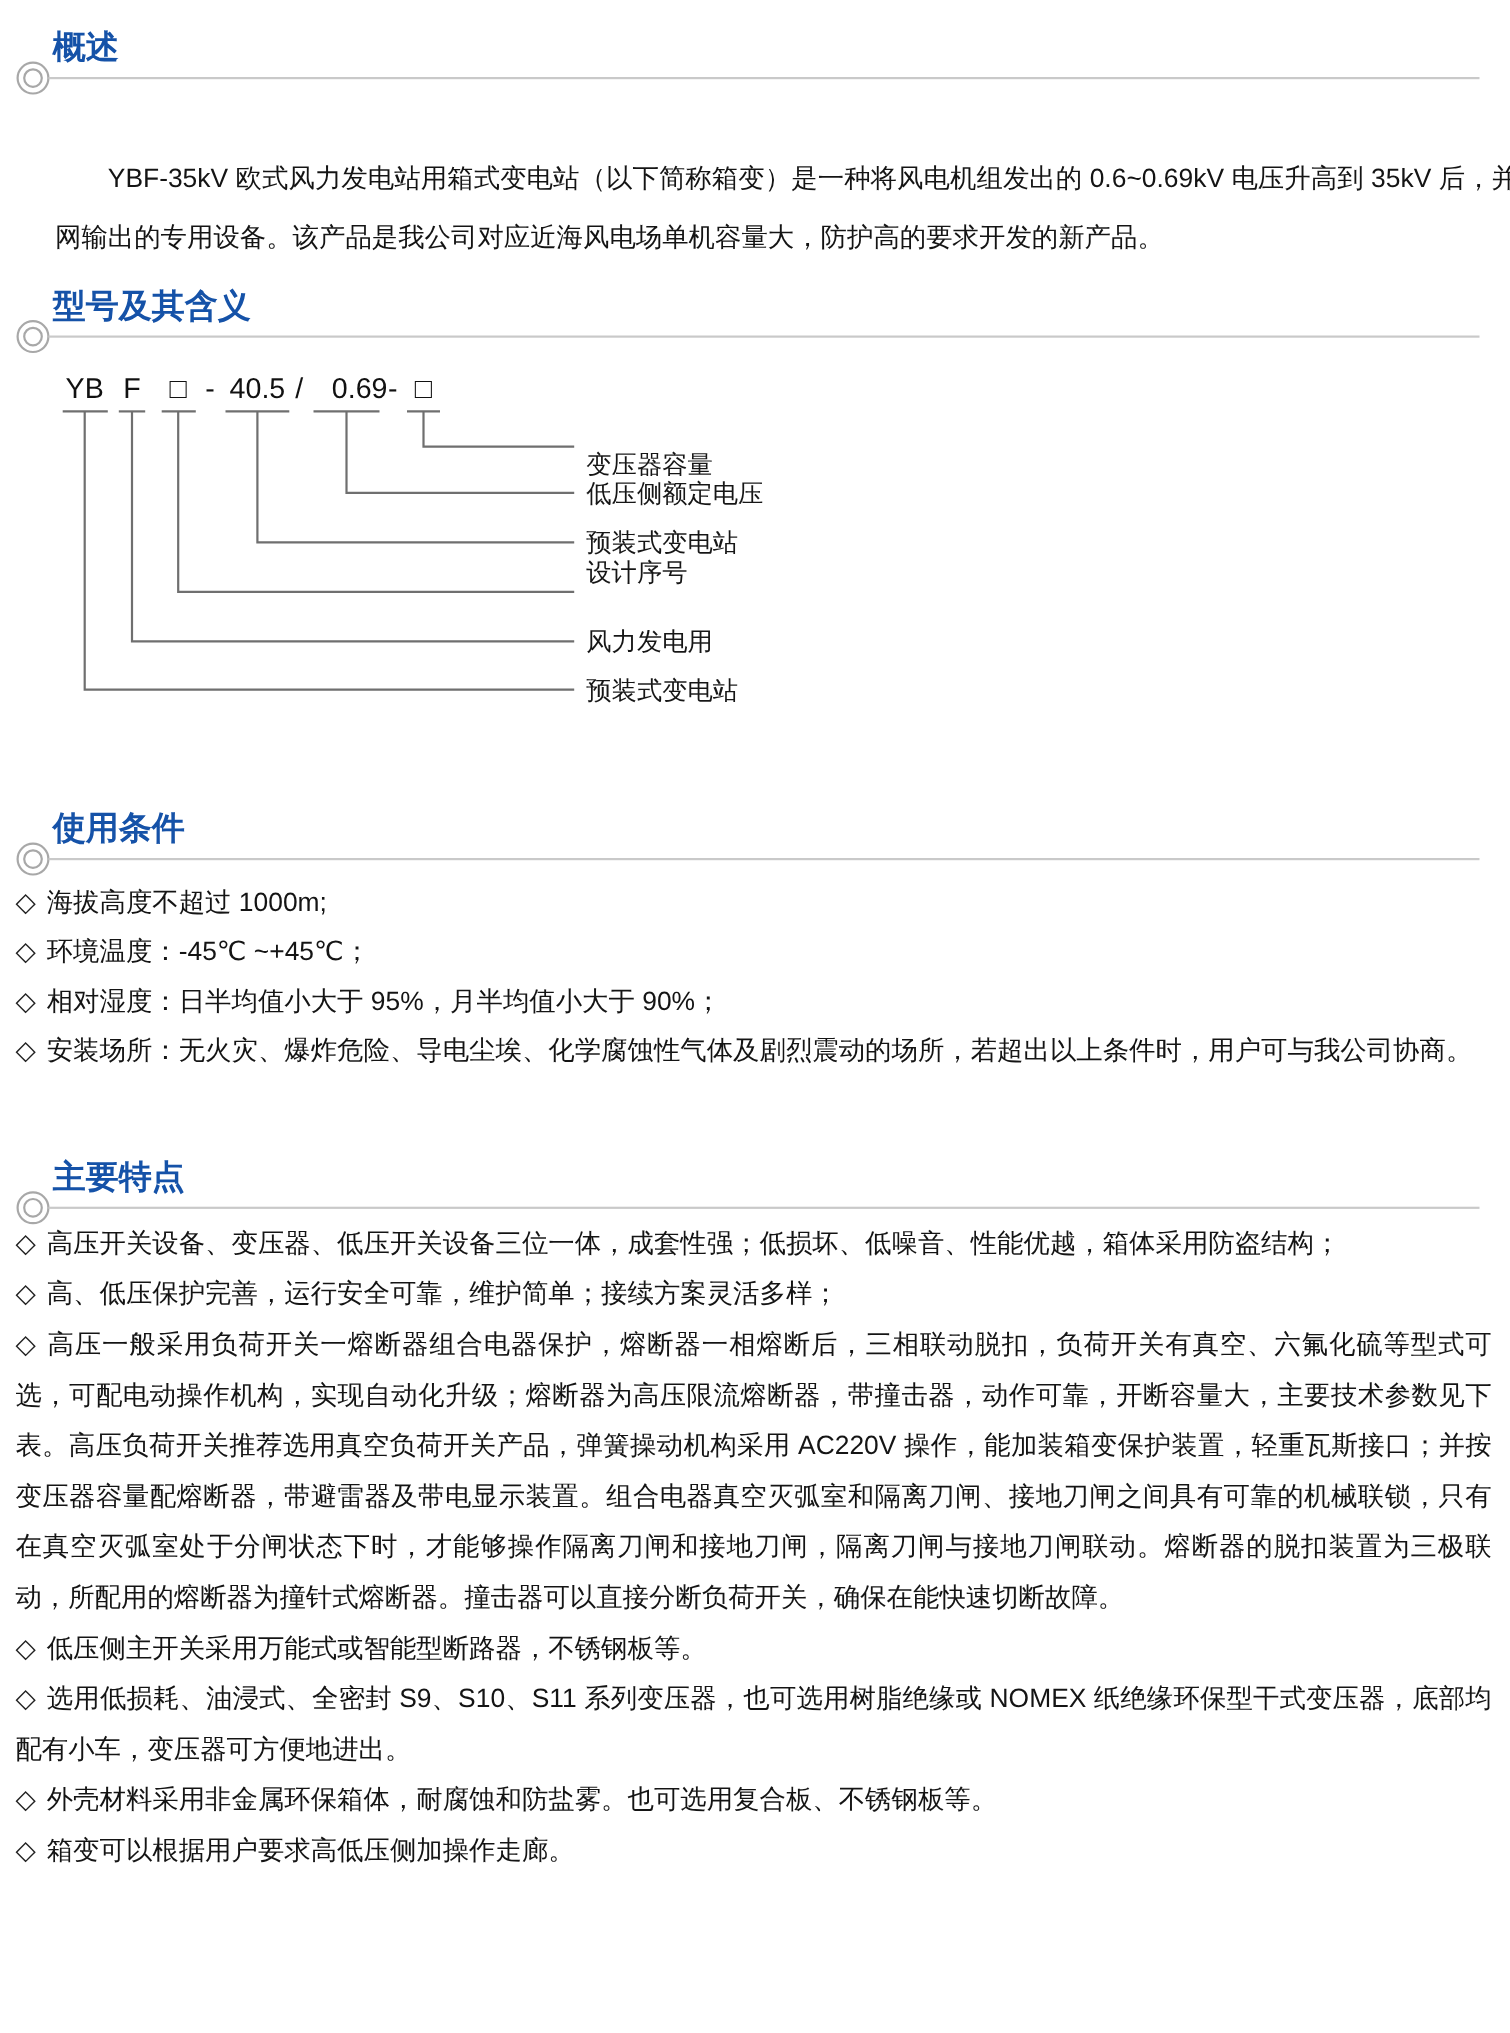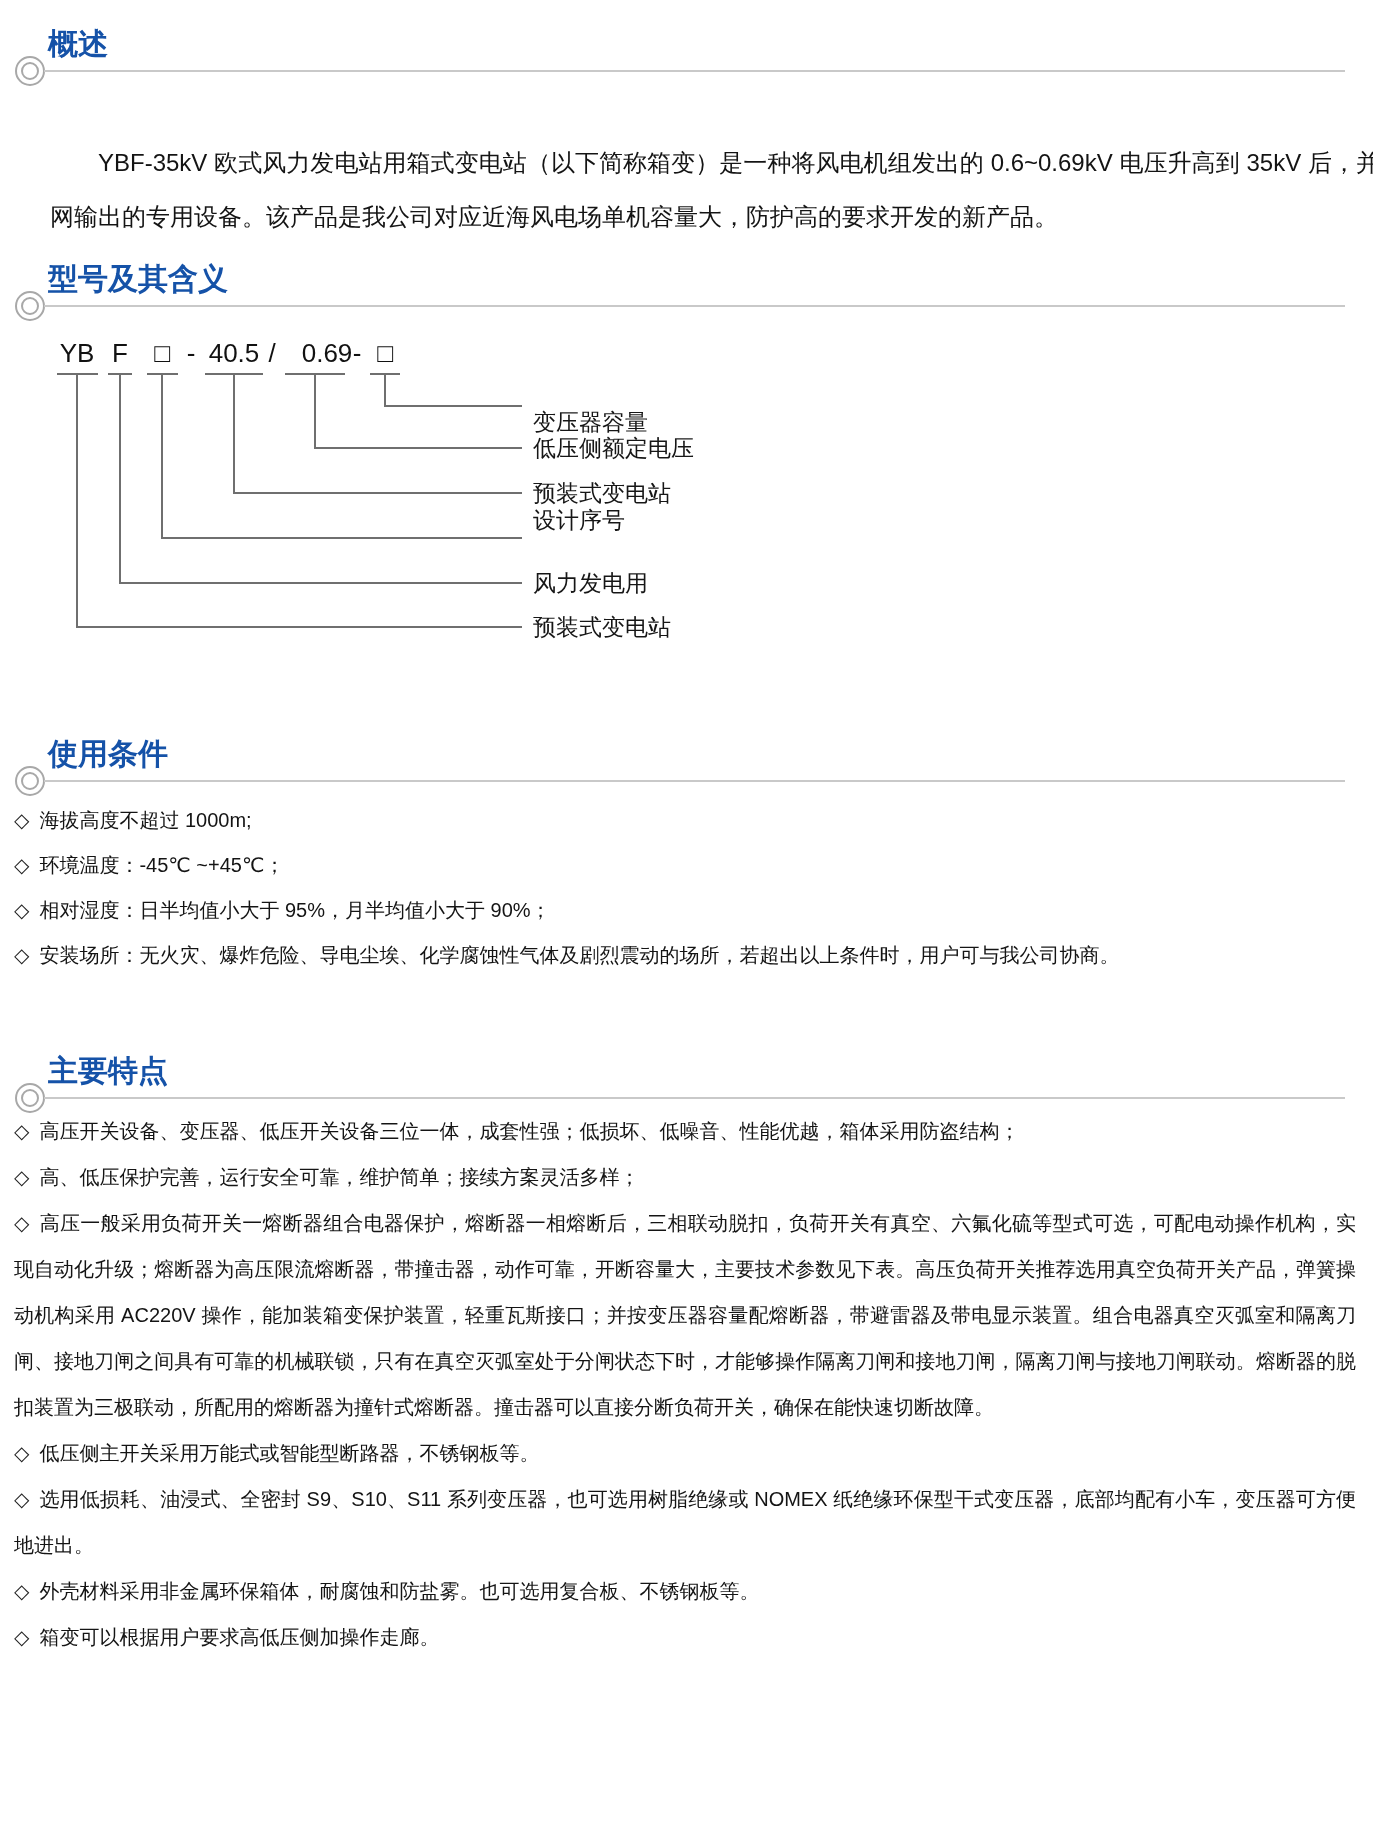--- a/index.html
+++ b/index.html
@@ -11,21 +11,21 @@
     color:#1a1a1a;
     overflow:hidden;
   }
   
   .sec-rule{position:absolute;left:44px;width:1301px;height:2px;background:#c9c9c9;}
   .ring{position:absolute;left:15px;width:26px;height:26px;border:2px solid #a8a8a8;border-radius:50%;background:#fff;box-sizing:content-box;}
   .ring .inner{width:14px;height:14px;border:2px solid #a8a8a8;border-radius:50%;margin:4px;box-sizing:content-box;}
   .sec-title{position:absolute;left:48px;font-size:30px;font-weight:bold;color:#1552a8;line-height:36px;white-space:nowrap;}
   
   .para{position:absolute;left:14px;width:1330px;font-size:24px;line-height:54px;text-align:justify;text-indent:48px;color:#141414;margin-left:36px;}
-  .bullets{position:absolute;left:14px;width:1342px;font-size:20px;color:#141414;}
+  .bullets{position:absolute;left:14px;width:1342px;font-size:24px;color:#141414;}
   .bullet{margin:0;line-height:45px;text-align:justify;}
   .bullets-feat .bullet{line-height:46px;}
   .dm{display:inline-block;margin-right:10px;color:#222;}
   
   .code-token{position:absolute;top:338px;height:30px;line-height:30px;font-size:26px;color:#111;transform:translateX(-50%);white-space:nowrap;}
   .diag-label{position:absolute;left:533px;height:30px;line-height:30px;font-size:23px;color:#161616;white-space:nowrap;}
   .diag-svg{position:absolute;left:0;top:360px;}
 </style>
 </head>
 <body>

